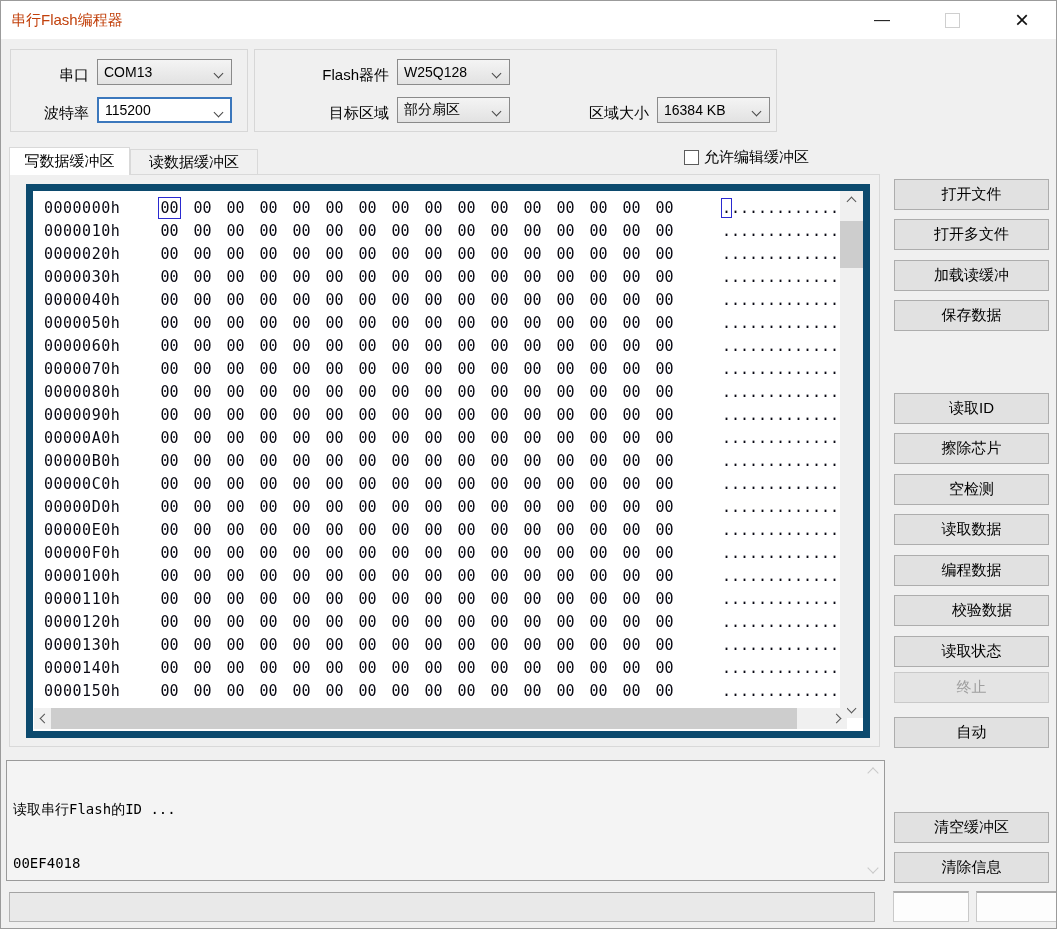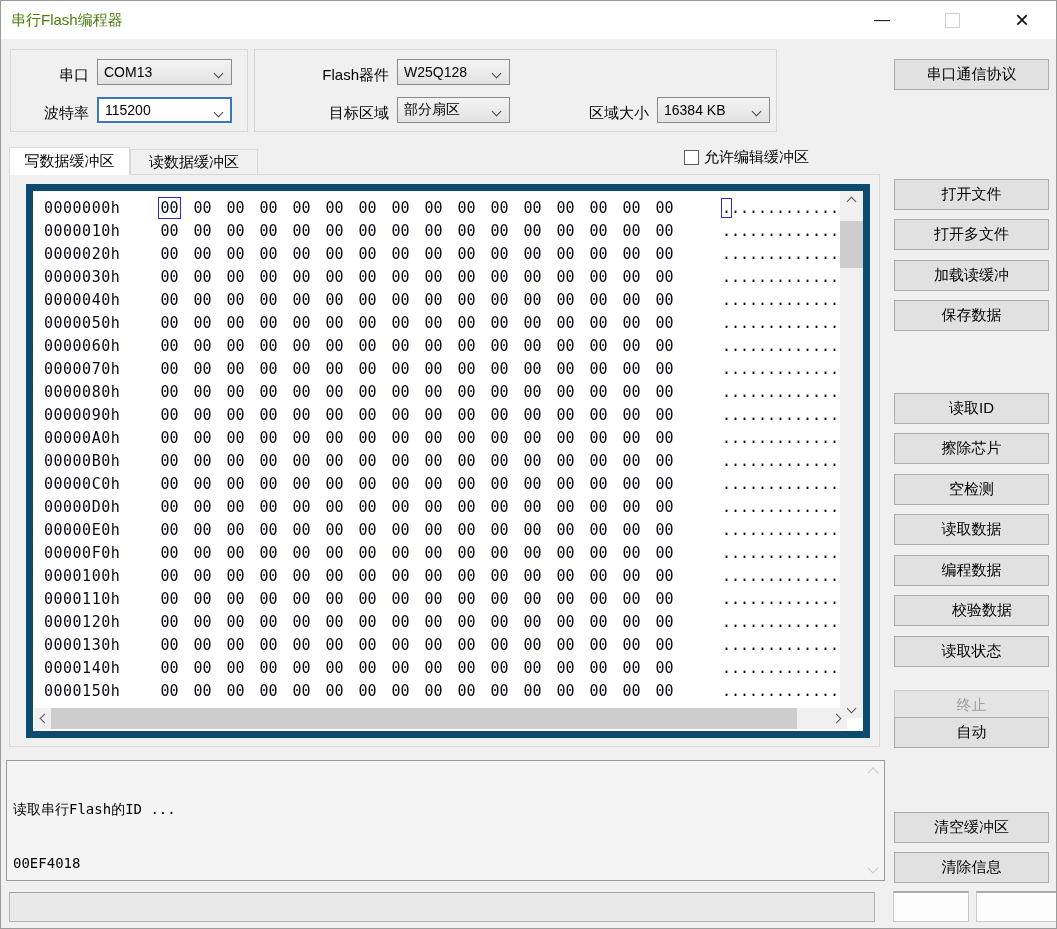--- a/index.html
+++ b/index.html
@@ -4,21 +4,21 @@
 <style>
   * { margin:0; padding:0; box-sizing:border-box; }
   html,body { background:#d9d9d9; }
   body { font-family:"Liberation Sans", sans-serif; }
   .win {
     position:relative; width:1057px; height:929px;
     background:#f0f0f0; border:1px solid #9b9b9b; overflow:hidden;
   }
   
   .titlebar { position:absolute; left:0; top:0; width:100%; height:38px; background:#ffffff; }
-  .title { position:absolute; left:10px; top:0; line-height:38px; font-size:15px; color:#4d7c0f; }
+  .title { position:absolute; left:10px; top:0; line-height:38px; font-size:15px; color:#c2410c; }
   .wbtn { position:absolute; top:0; width:46px; height:38px; display:flex; align-items:center; justify-content:center; }
   .wbtn.min { left:858px; font-size:16px; color:#222; }
   .wbtn.max { left:928px; }
   .maxbox { width:15px; height:15px; border:1px solid #cfcfcf; background:#fff; }
   .wbtn.close { left:998px; font-size:24px; color:#111; font-weight:400; }
   
   .group { position:absolute; border:1px solid #d7d7d7; background:#f0f0f0; }
   .g1 { left:9px; top:48px; width:238px; height:83px; }
   .g2 { left:253px; top:48px; width:523px; height:83px; }
   .fieldrow { position:absolute; display:flex; align-items:flex-end; height:26px; }
@@ -132,21 +132,20 @@
     </div>
   </div>
   <div class="fieldrow" style="left:560px; top:96px;">
     <span class="flabel" style="width:88px;">区域大小</span>
     <div class="combo" style="width:113px;">
       <span class="cval">16384 KB</span>
       <span class="chev"></span>
     </div>
   </div>
 
-  <div class="btn protocol-btn">串口通信协议</div>
 
   <div class="tab active" style="left:8px; width:121px;">写数据缓冲区</div>
   <div class="tab" style="left:129px; width:128px;">读数据缓冲区</div>
   <div class="cbwrap">
     <span class="cbx"></span>
     <span class="cblabel">允许编辑缓冲区</span>
   </div>
   <div class="tabpanel"></div>
 
   <div class="hexbox">
@@ -1013,21 +1012,21 @@
   <div class="btn" style="top:259px;">加载读缓冲</div>
   <div class="btn" style="top:299px;">保存数据</div>
 
   <div class="btn" style="top:392px;">读取ID</div>
   <div class="btn" style="top:432px;">擦除芯片</div>
   <div class="btn" style="top:473px;">空检测</div>
   <div class="btn" style="top:513px;">读取数据</div>
   <div class="btn" style="top:554px;">编程数据</div>
   <div class="btn" style="top:594px;padding-left:21px;">校验数据</div>
   <div class="btn" style="top:635px;">读取状态</div>
-  <div class="btn disabled" style="top:689px;text-align:right;">终止</div>
+  <div class="btn disabled" style="top:671px;text-align:right;">终止</div>
   <div class="btn" style="top:716px;">自动</div>
 
   <div class="btn" style="top:851px;">清除信息</div>
   <div class="btn" style="top:811px;">清空缓冲区</div>
 
   <div class="logbox">
     <div class="logtext">
       <div>读取串行Flash的ID ...</div>
       <div>00EF4018</div>
     </div>

